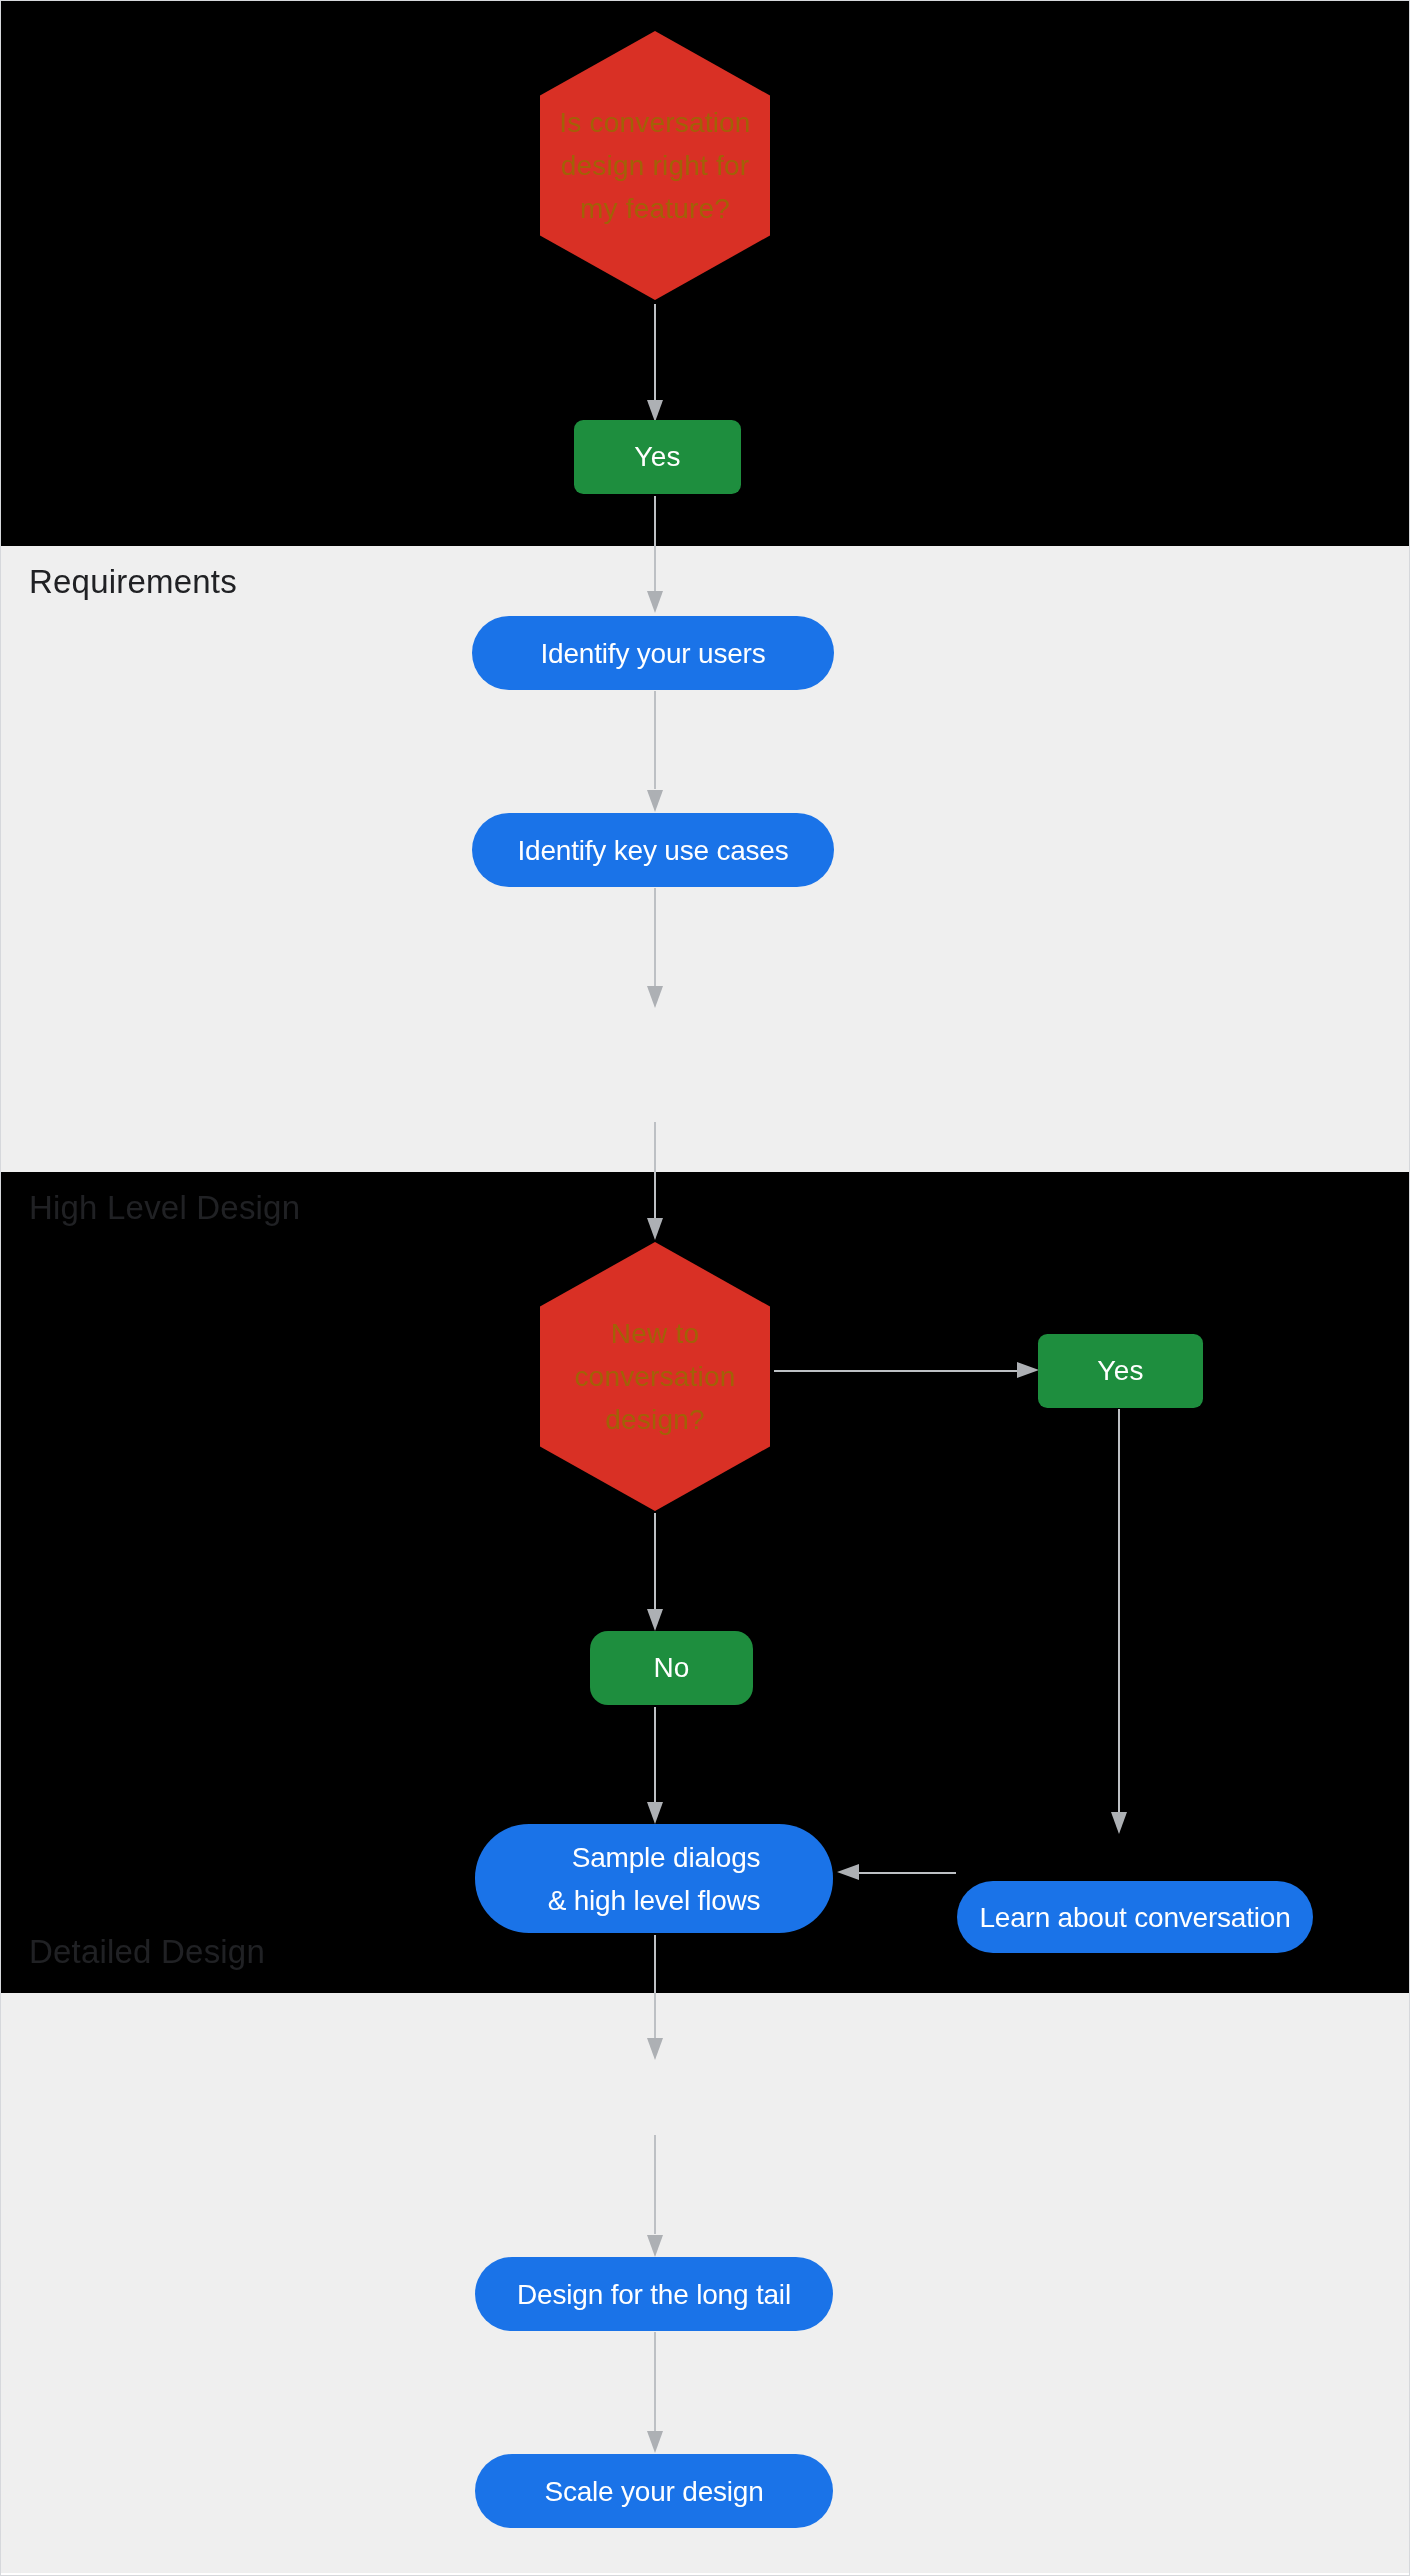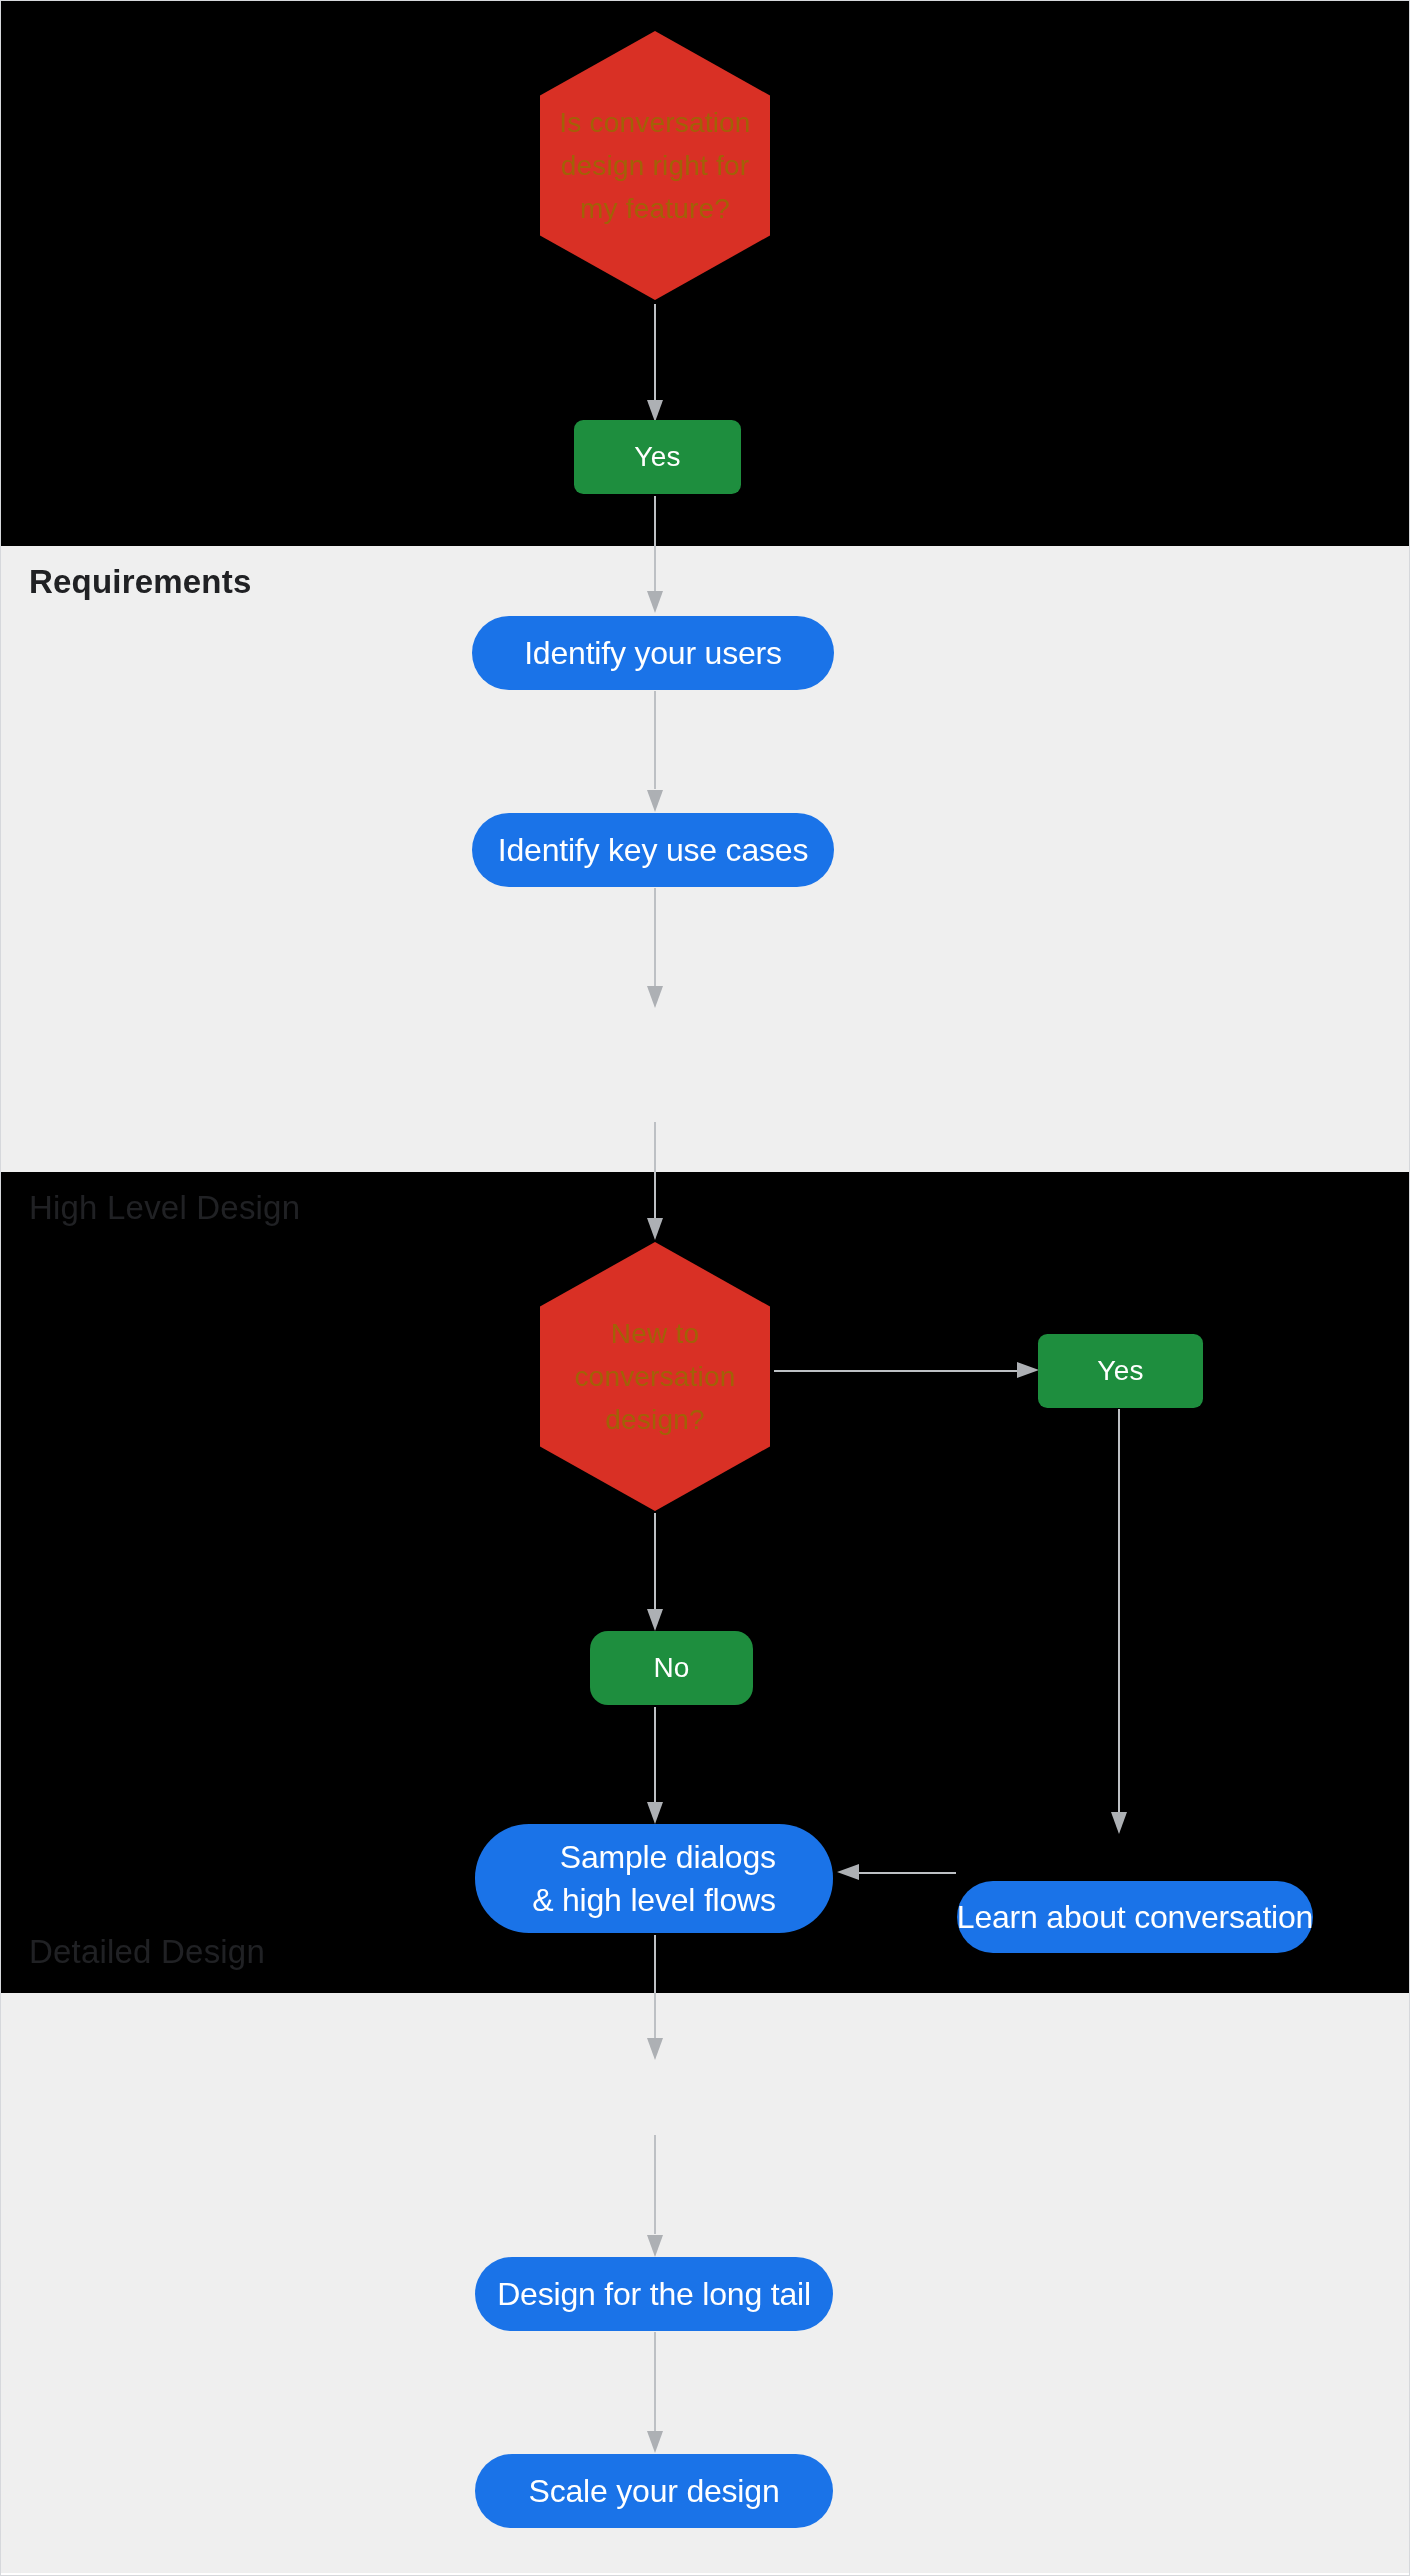--- a/index.html
+++ b/index.html
@@ -30,21 +30,21 @@
   
   .answer{
     position:absolute;background:#1e8e3e;border-radius:9.3px;
     display:flex;align-items:center;justify-content:center;
     color:#ffffff;font-size:28px;font-weight:500;letter-spacing:0.2px;
   }
   
   .pill{
     position:absolute;background:#1a73e8;
     display:flex;align-items:center;justify-content:center;text-align:center;
-    color:#ffffff;font-size:32px;line-height:43px;font-weight:500;
+    color:#ffffff;font-size:28px;line-height:43px;font-weight:500;
     letter-spacing:-0.2px;white-space:nowrap;
   }
   .pill.multi{white-space:pre-line;}
   
   .aline{position:absolute;background:#bdc0c4;}
   .vline{width:1.9px;}
   .hline{height:1.9px;}
   .head{position:absolute;width:0;height:0;}
   .head-down{border-left:8.4px solid transparent;border-right:8.4px solid transparent;border-top:22px solid #adb0b4;}
   .head-right{border-top:8.4px solid transparent;border-bottom:8.4px solid transparent;border-left:22px solid #adb0b4;}
@@ -53,21 +53,21 @@
 </head>
 <body>
 
 <div class="canvas">
 
   <div class="section sec-dark" style="top:0;height:545px;"></div>
   <div class="section sec-light" style="top:545px;height:626px;"></div>
   <div class="section sec-dark" style="top:1171px;height:821px;"></div>
   <div class="section sec-light" style="top:1992px;height:580px;"></div>
 
-  <div class="section-label" style="top:560px;font-weight:bold;">Requirements</div>
+  <div class="section-label" style="top:560px;">Requirements</div>
   <div class="section-label" style="top:1186px;">High Level Design</div>
   <div class="section-label" style="top:1930px;">Detailed Design</div>
 
   <div class="hex" style="left:539px;top:30px;">
     <div class="hex-shape"></div>
     <div class="hex-label">Is conversation
 design right for
 my feature?</div>
   </div>
 

